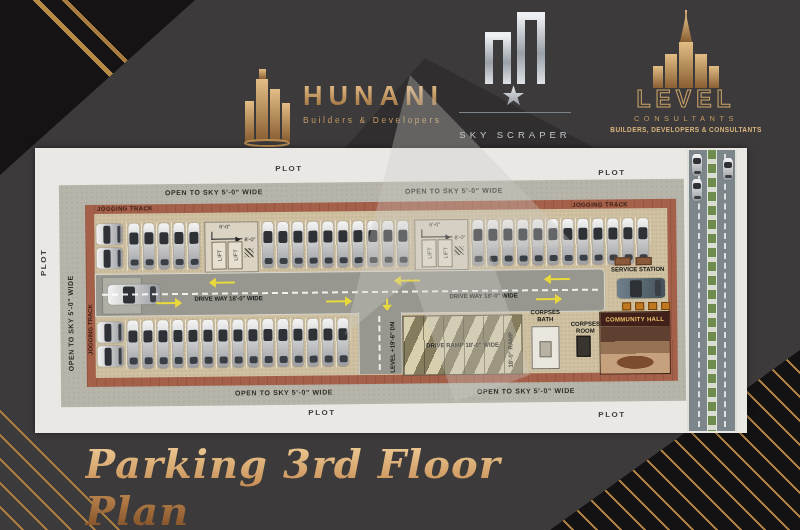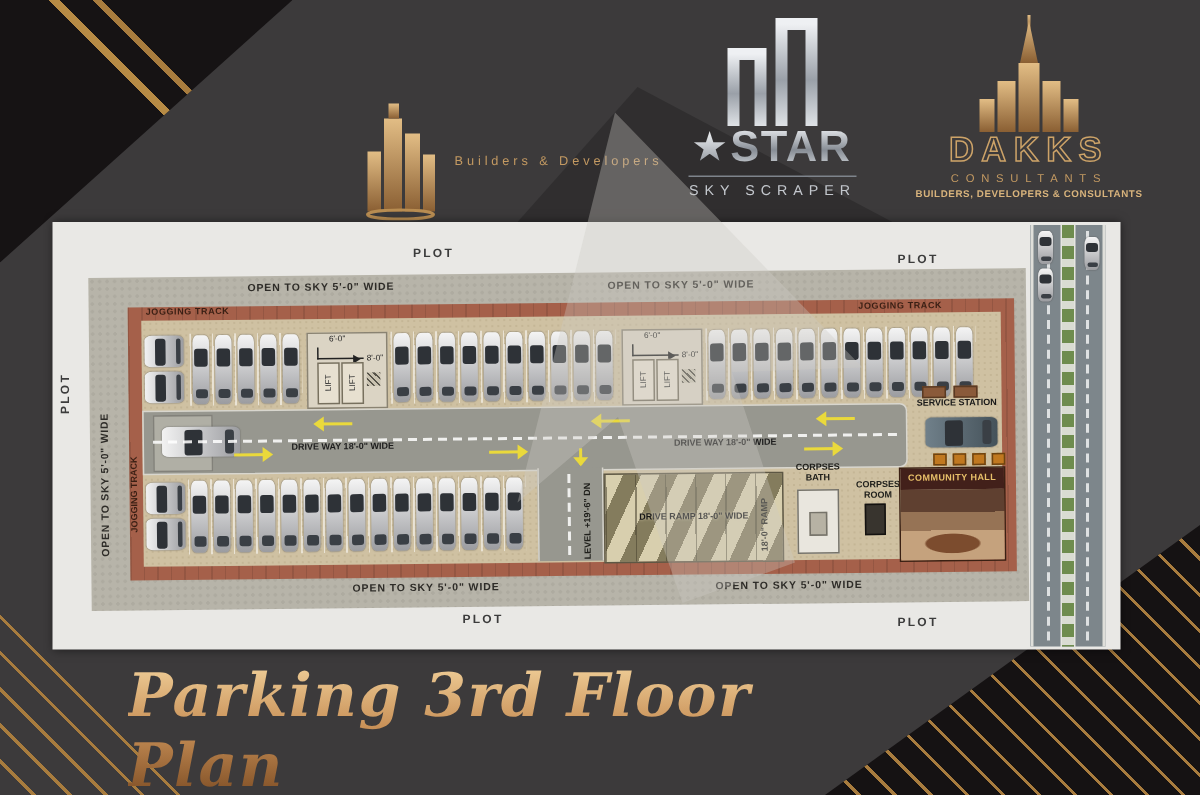--- a/index.html
+++ b/index.html
@@ -26,21 +26,21 @@
   .logo{position:absolute;display:flex;color:#c49a62;}
   .gold-text{background:linear-gradient(180deg,#e7c08a,#9a6b38);-webkit-background-clip:text;background-clip:text;color:transparent;}
   .silver-text{background:linear-gradient(180deg,#f0f2f5,#878d95 55%,#d6dade);-webkit-background-clip:text;background-clip:text;color:transparent;}
   .logo-hunani{left:243px;top:58px;width:210px;height:92px;align-items:center;gap:6px;}
   .hunani-txt{display:flex;flex-direction:column;}
   .hunani-name{font-size:27px;font-weight:bold;letter-spacing:6px;line-height:1;}
   .hunani-tag{font-size:8.5px;letter-spacing:2.6px;color:#c49a62;margin-top:5px;}
   .logo-star{left:452px;top:10px;width:126px;height:138px;flex-direction:column;align-items:center;}
   .star-name{font-size:29px;font-weight:800;letter-spacing:1px;line-height:1;display:flex;align-items:center;}
   .star-glyph{font-size:24px;margin-right:2px;background:linear-gradient(180deg,#f0f2f5,#8a9098);-webkit-background-clip:text;background-clip:text;color:transparent;}
-  .star-tag{font-size:9.5px;letter-spacing:4px;color:#c3c7cd;margin-top:4px;border-top:1px solid #7e848c;padding-top:4px;}
+  .star-tag{font-size:9.5px;letter-spacing:4px;color:#c3c7cd;margin-top:4px;border-top:1px solid #7e848c;padding-top:16px;}
   .logo-dakks{left:612px;top:10px;width:148px;height:132px;flex-direction:column;align-items:center;}
   .dakks-name{font-size:23px;font-weight:bold;letter-spacing:5px;line-height:1;color:transparent;-webkit-text-stroke:1px #cda368;}
   .dakks-sub{font-size:7.5px;letter-spacing:4.5px;color:#c49a62;margin-top:3px;}
   .dakks-tag{font-size:6.5px;font-weight:bold;letter-spacing:.4px;color:#d8b37c;margin-top:3px;white-space:nowrap;}
   
   .canvas{position:absolute;left:35px;top:148px;width:712px;height:285px;background:#e9e8e5;box-shadow:0 0 6px rgba(0,0,0,.5);}
   .plot{position:absolute;width:60px;text-align:center;font-size:8px;font-weight:bold;letter-spacing:1.5px;color:#3c3c3c;}
   .vtext{writing-mode:vertical-rl;transform:rotate(180deg);white-space:nowrap;}
   
   .plan{position:absolute;left:25px;top:34px;width:625px;height:222px;background:#b7b4a9;transform:rotate(-.6deg);
@@ -137,20 +137,21 @@
           </linearGradient>
         </defs>
       <rect x="2" y="40" width="9" height="40" fill="url(#gg)"></rect>
       <rect x="13" y="18" width="12" height="62" fill="url(#gg)"></rect>
       <rect x="27" y="28" width="10" height="52" fill="url(#gg)"></rect>
       <rect x="39" y="42" width="8" height="38" fill="url(#gg)"></rect>
       <rect x="16" y="8" width="7" height="10" fill="url(#gg)"></rect>
       <ellipse cx="24" cy="82" rx="22" ry="3" fill="none" stroke="#b98d52" stroke-width="2"></ellipse>
     </svg>
     <div class="hunani-txt">
+      <span class="hunani-name gold-text">HUNANI</span>
       <span class="hunani-tag">Builders &amp; Developers</span>
     </div>
   </div>
 
   <div class="logo logo-star">
     <svg width="84" height="74" viewBox="0 0 84 74">
       <defs>
           <linearGradient id="sg" x1="0" y1="0" x2="0" y2="1">
         <stop offset="0" stop-color="#eef0f3"></stop>
             <stop offset=".55" stop-color="#9aa0a8"></stop>
@@ -158,36 +159,35 @@
           </linearGradient>
         </defs>
       <g fill="none" stroke="url(#sg)" stroke-width="8">
         <path d="M16 74 V26 H34 V74"></path>
         <path d="M48 74 V6 H68 V74"></path>
       </g>
       <path d="M58 74 V34" stroke="url(#sg)" stroke-width="6" fill="none"></path>
     </svg>
     <div class="star-name">
       <span class="star-glyph">★</span>
-      <span class="silver-text">STAR</span>
     </div>
     <span class="star-tag">SKY SCRAPER</span>
   </div>
 
   <div class="logo logo-dakks">
     <svg width="92" height="78" viewBox="0 0 92 78">
       <rect x="45" y="0" width="2" height="10" fill="url(#gg)"></rect>
       <polygon points="46,4 52,32 40,32" fill="url(#gg)"></polygon>
       <rect x="39" y="32" width="14" height="46" fill="url(#gg)"></rect>
       <rect x="25" y="44" width="12" height="34" fill="url(#gg)"></rect>
       <rect x="13" y="56" width="10" height="22" fill="url(#gg)"></rect>
       <rect x="55" y="44" width="12" height="34" fill="url(#gg)"></rect>
       <rect x="69" y="56" width="10" height="22" fill="url(#gg)"></rect>
     </svg>
-    <span class="dakks-name">DAKKS</span>
+    <span class="dakks-name">LEVEL</span>
     <span class="dakks-sub">CONSULTANTS</span>
     <span class="dakks-tag">BUILDERS, DEVELOPERS &amp; CONSULTANTS</span>
   </div>
 
   <div class="canvas">
 
     <span class="plot" style="left:224px;top:16px;">PLOT</span>
     <span class="plot" style="left:547px;top:20px;">PLOT</span>
     <span class="plot" style="left:257px;top:260px;">PLOT</span>
     <span class="plot" style="left:547px;top:262px;">PLOT</span>

